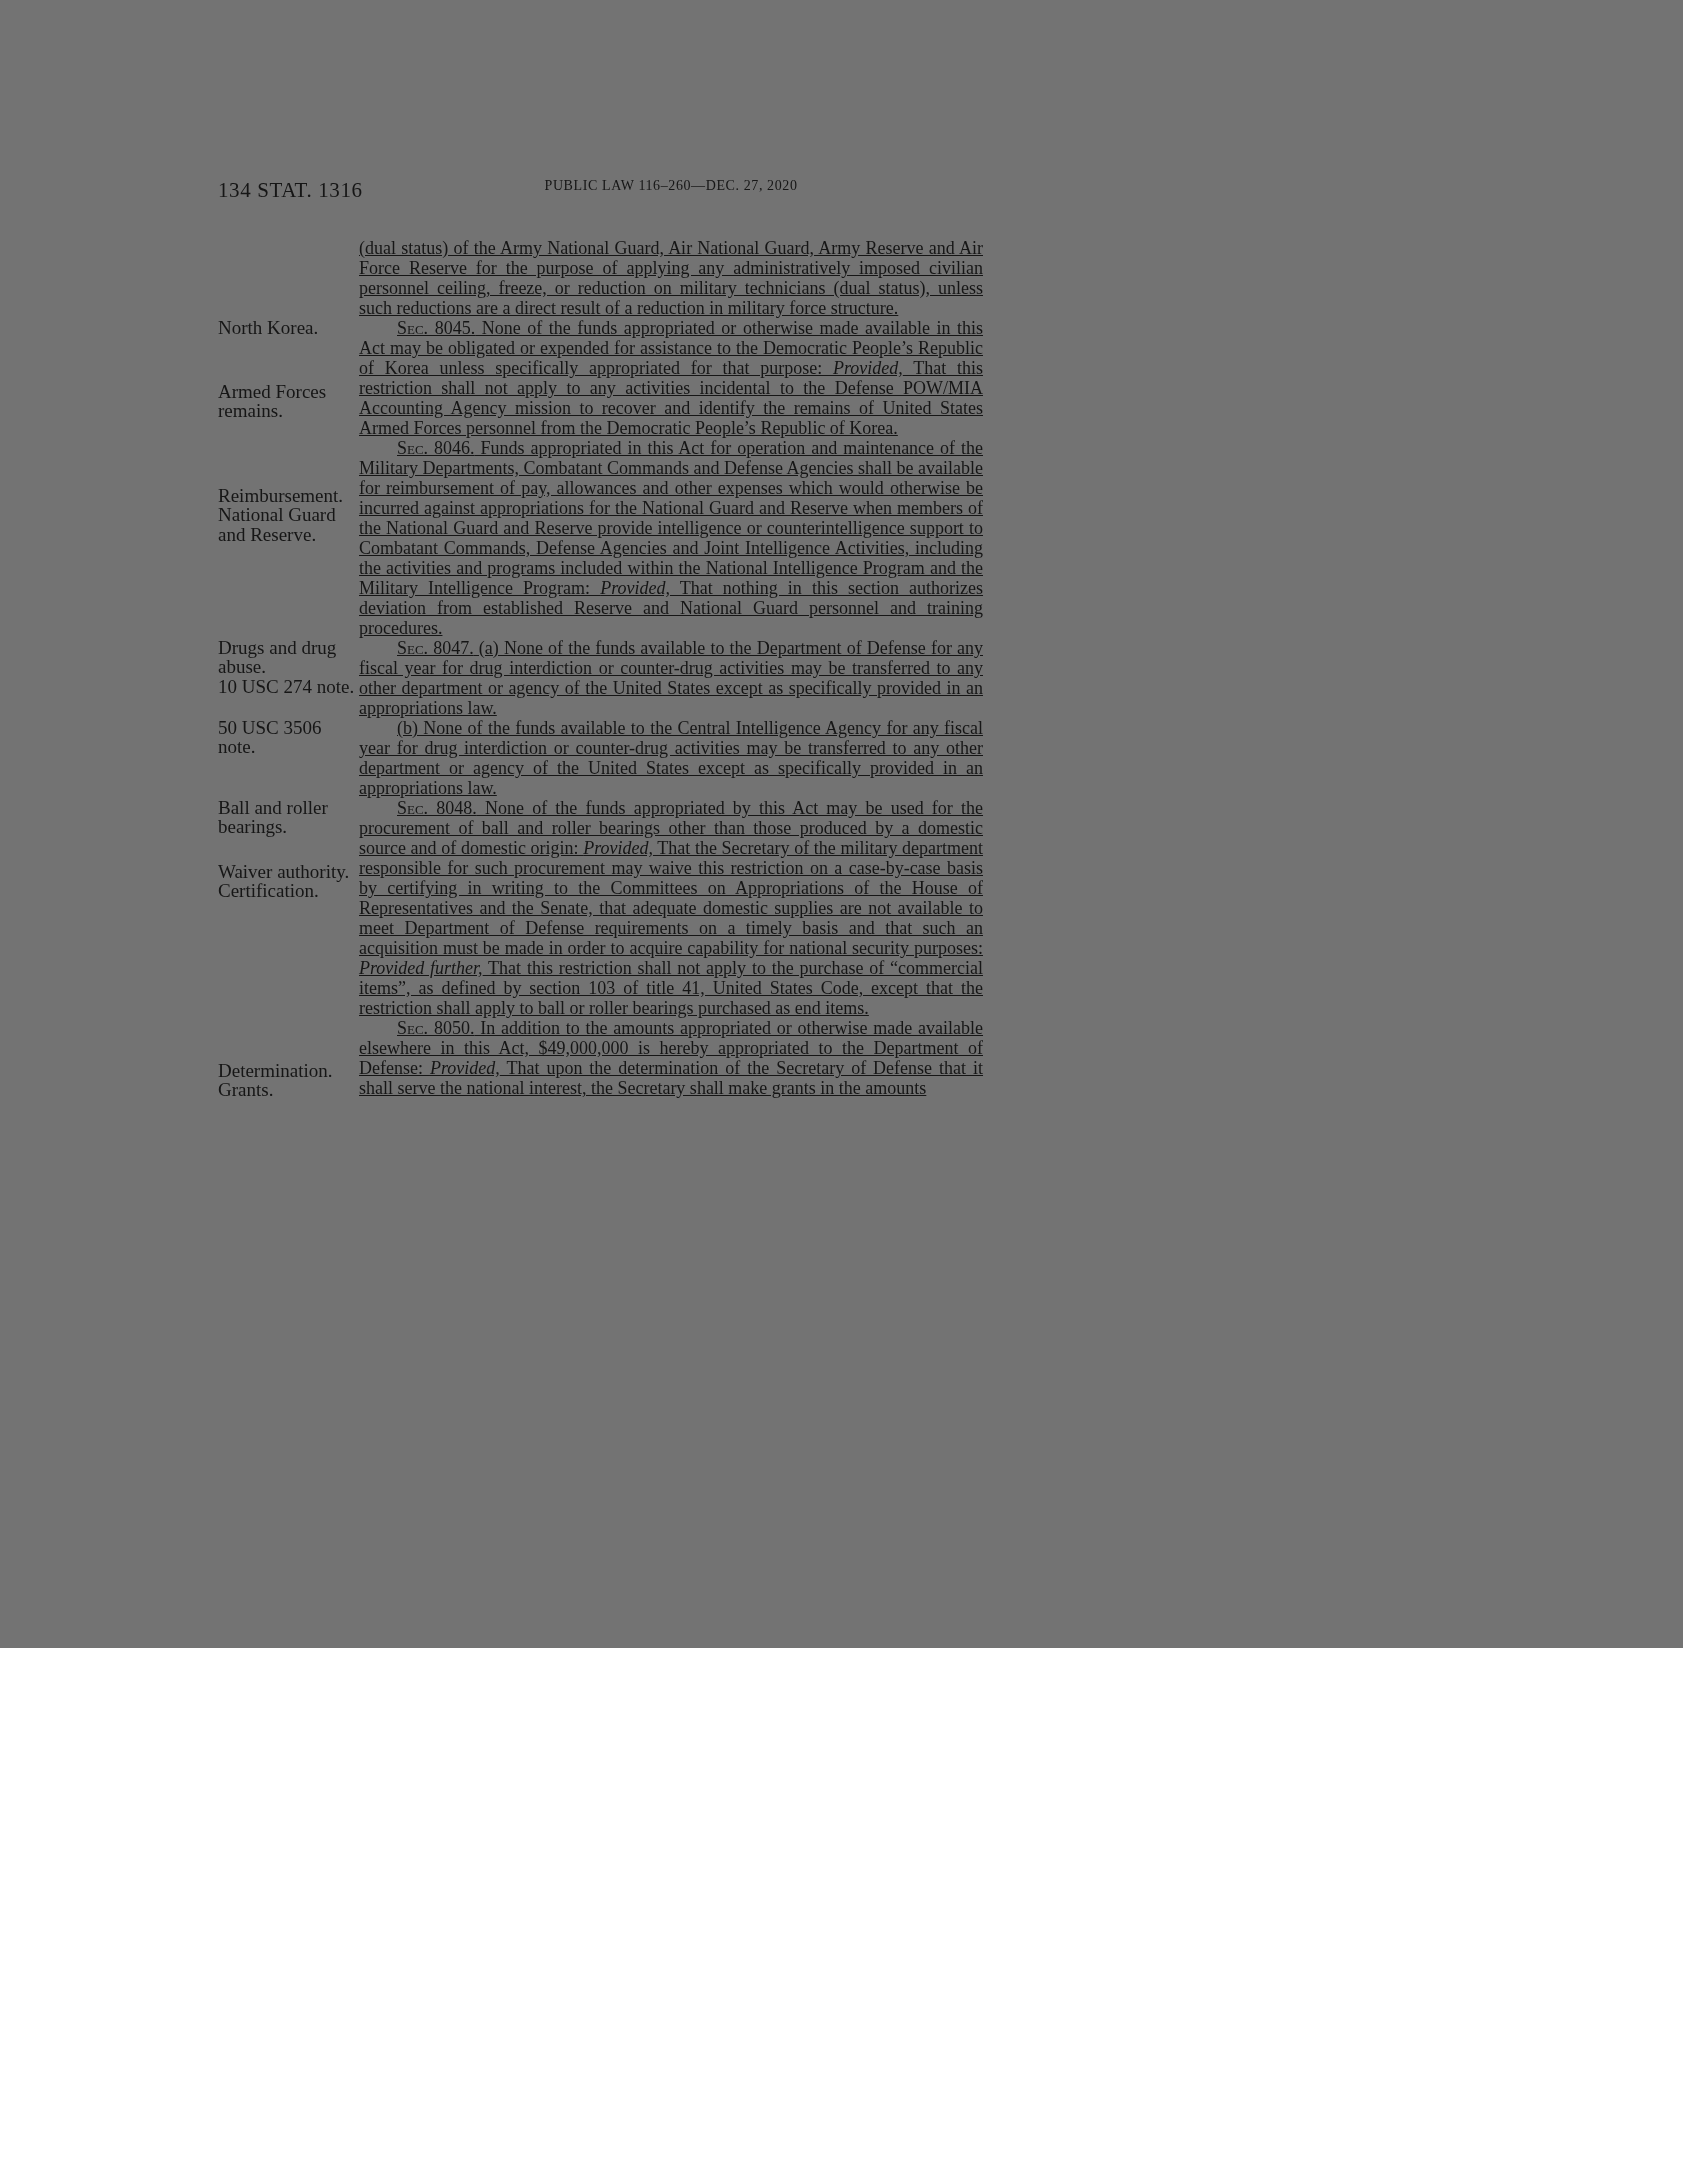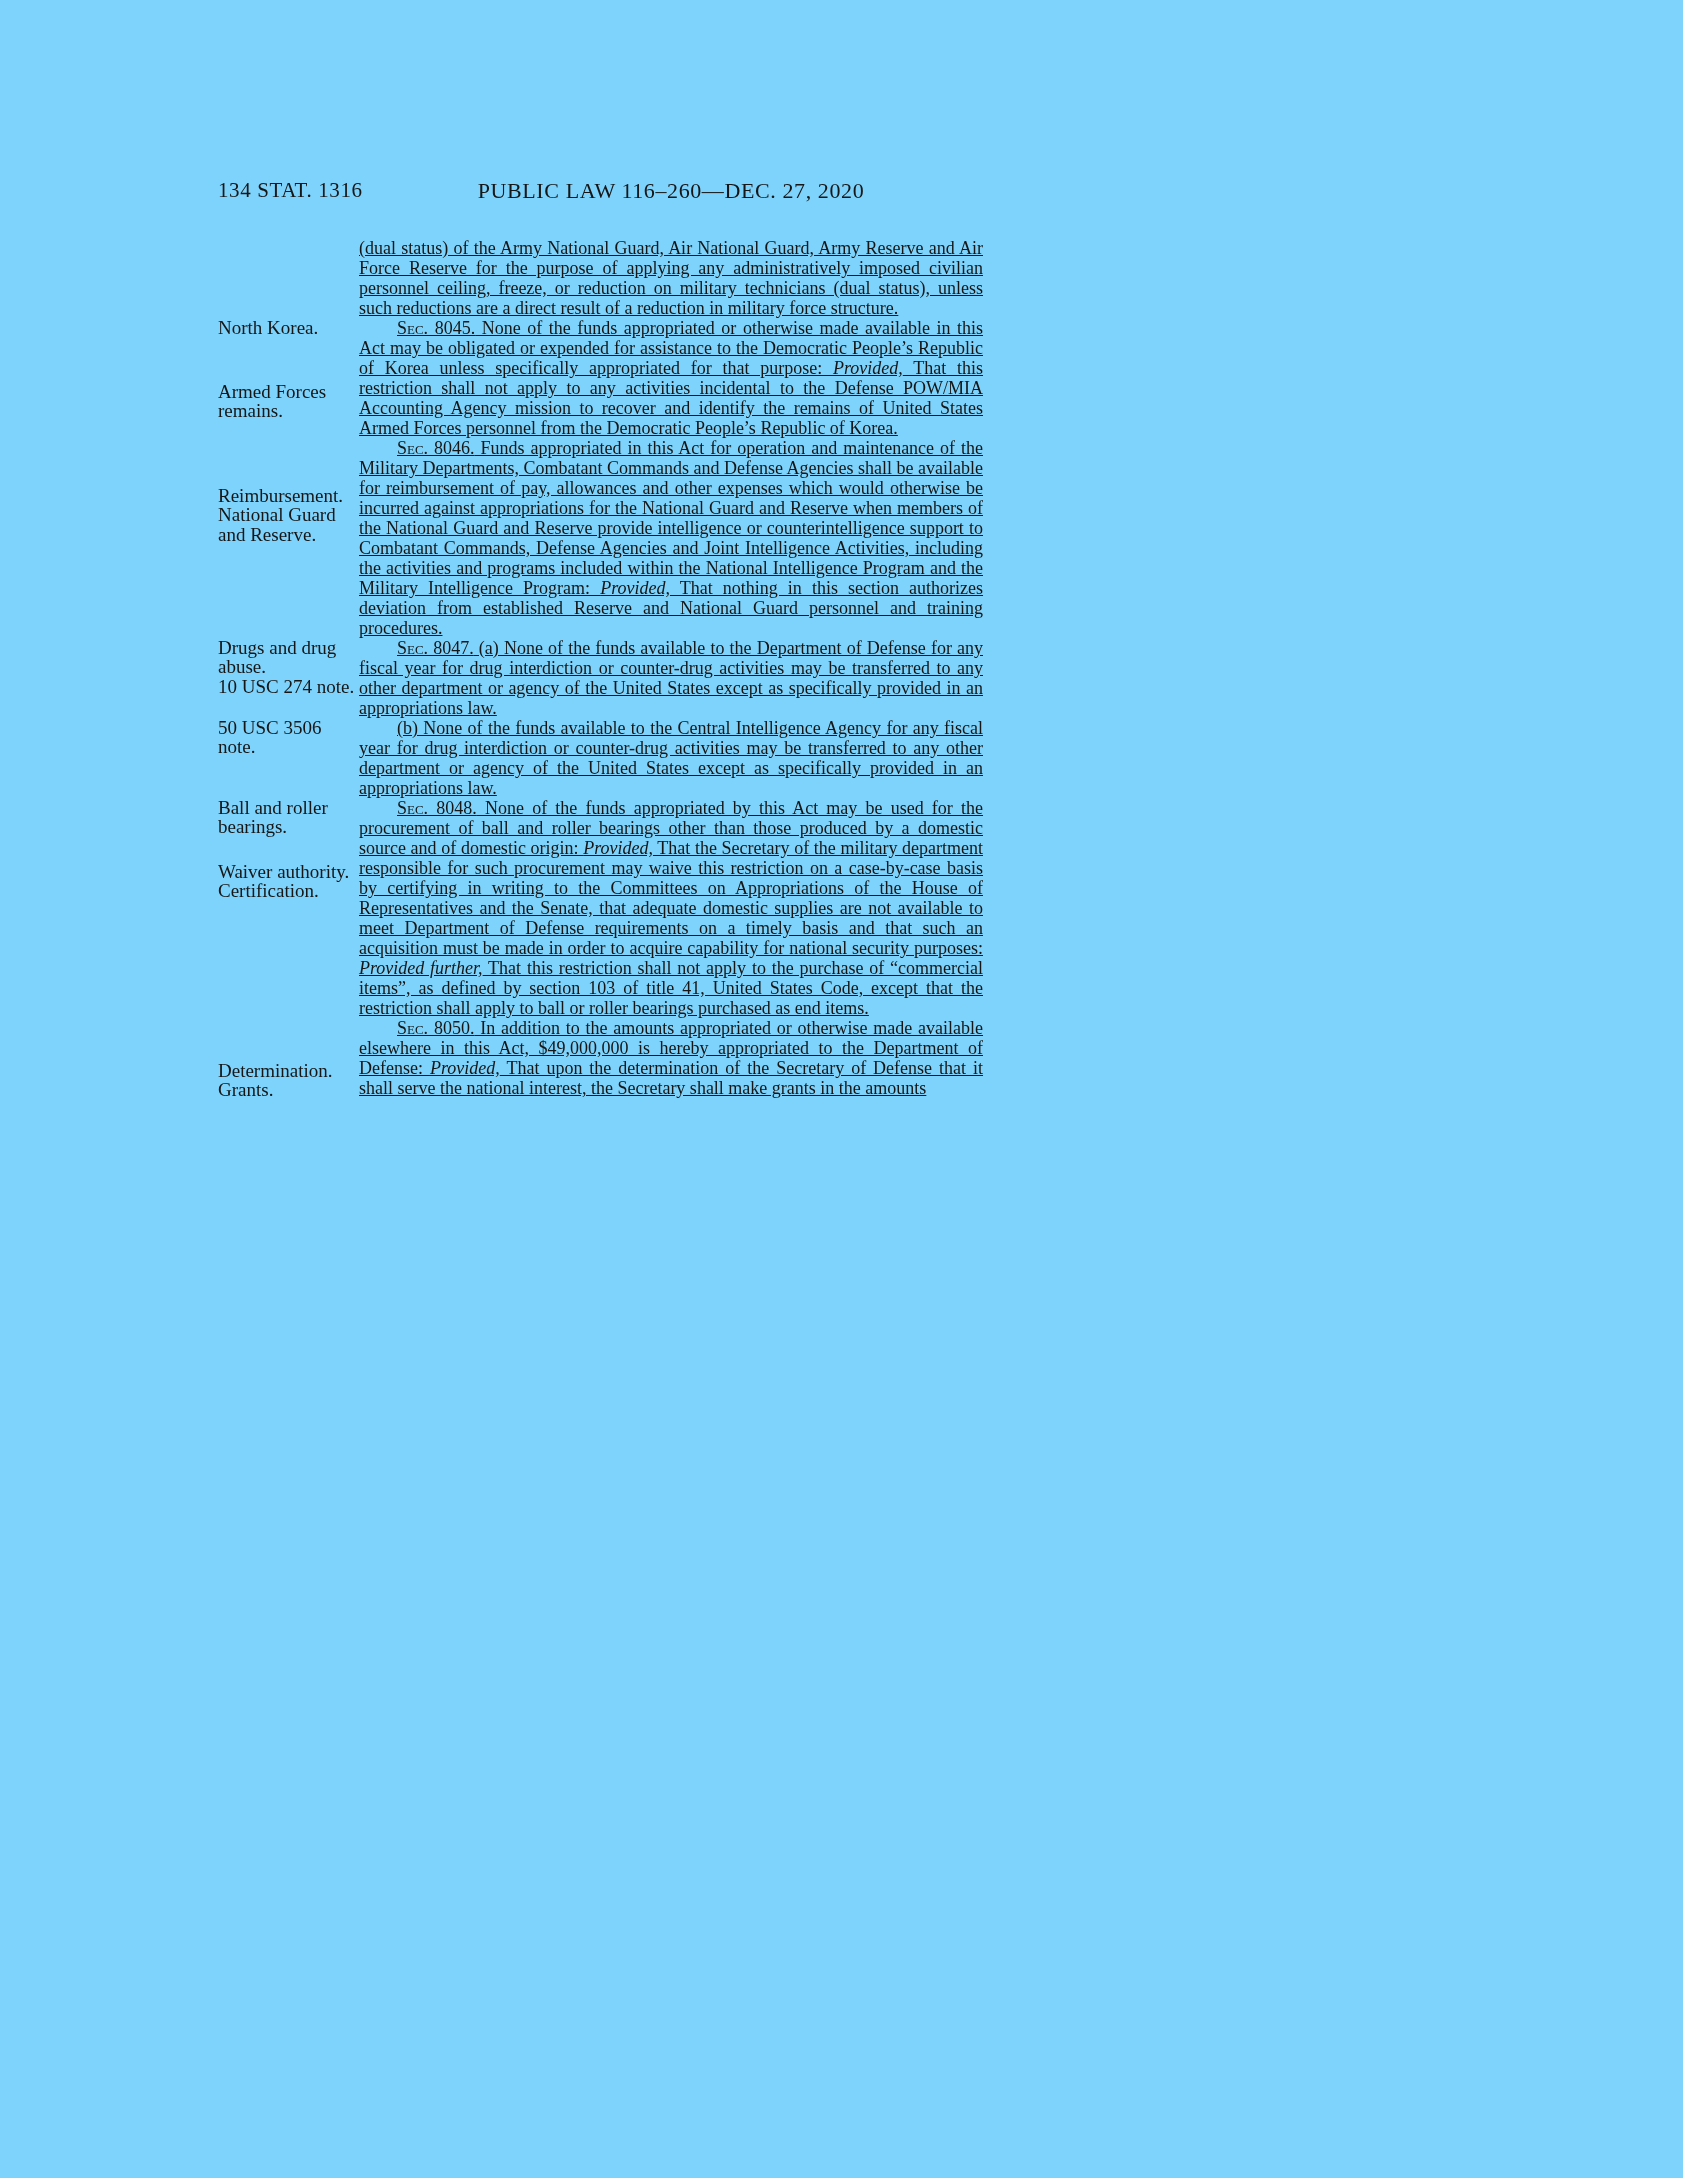--- a/index.html
+++ b/index.html
@@ -1,21 +1,21 @@
 <!DOCTYPE html>
 <html><head>
 <meta charset="utf-8">
 <style>
   * { margin: 0; padding: 0; box-sizing: border-box; }
   html, body { background: #ffffff; }
   .page {
     position: relative;
     width: 1683px;
-    height: 2178px;
-    background: #7dd3fc;
+    height: 1648px;
+    background: #737373;
     color: #161616;
     font-family: "Liberation Serif", serif;
     overflow: hidden;
   }
   .content {
     position: absolute;
     left: 218px;
     top: 178px;
     width: 764px;
   }
@@ -31,21 +31,21 @@
     font-size: 21px;
     letter-spacing: 0.6px;
     white-space: nowrap;
   }
   .law-title {
     position: absolute;
     left: 141px;
     top: 0;
     width: 624px;
     text-align: center;
-    font-size: 22px;
+    font-size: 14px;
     letter-spacing: 0.6px;
     white-space: nowrap;
   }
   .body-grid { width: 764px; }
   .para-row {
     display: grid;
     grid-template-columns: 141px 624px;
   }
   .note-cell { position: relative; }
   .margin-note {

